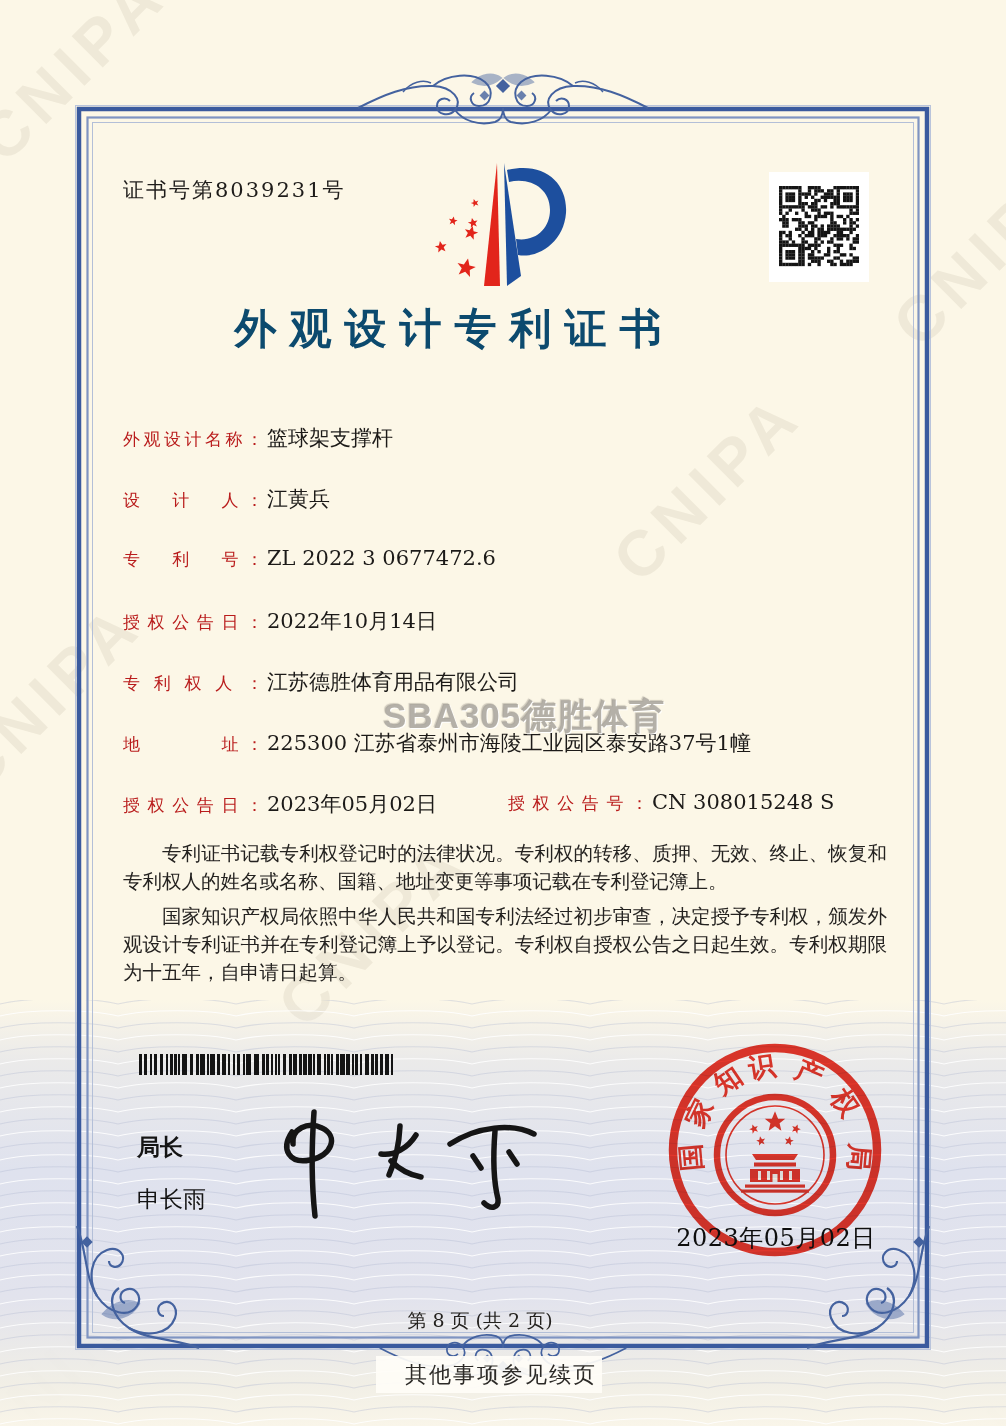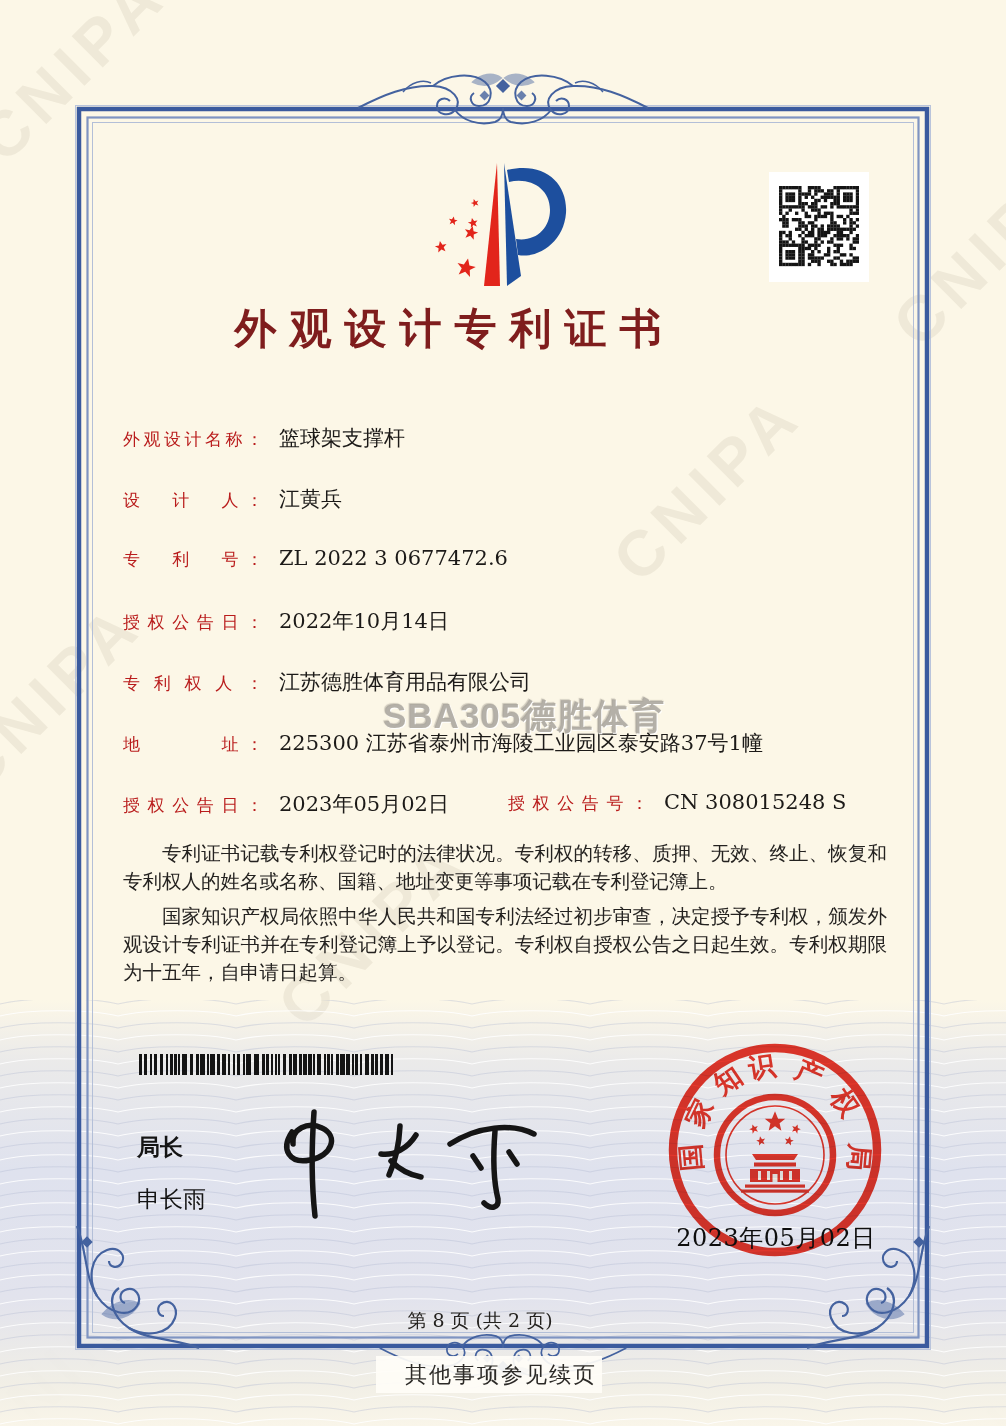--- a/index.html
+++ b/index.html
@@ -25,32 +25,32 @@
       #dfe2ee 40%,
       #e2e3ed 70%,
       rgba(240,238,230,0.92) 90%,
       rgba(249,245,233,0.96) 100%);
   }
   .band svg{position:absolute;left:0;top:0;}
   
   .cert-no{position:absolute;left:123px;top:176px;font-size:21px;letter-spacing:2px;}
   .title{
     position:absolute;left:0;top:301px;width:896px;text-align:center;
-    font-size:42px;font-weight:bold;letter-spacing:13px;text-indent:13px;color:#7f1d1d;
+    font-size:42px;font-weight:bold;letter-spacing:13px;text-indent:13px;color:#0c4a6e;
   }
   .qr-wrap{position:absolute;left:769px;top:172px;width:100px;height:110px;background:#ffffff;}
   .qr-wrap svg{position:absolute;left:10px;top:14px;}
   
   .fields{position:absolute;left:123px;top:424px;width:770px;}
   .frow{position:relative;display:flex;align-items:baseline;height:61px;}
   .flabel{
     display:inline-block;width:140px;font-size:17px;color:#b91c1c;
     text-align:justify;text-align-last:justify;-moz-text-align-last:justify;
   }
-  .fvalue{font-size:21px;margin-left:16px;white-space:nowrap;color:#1c1a18;}
+  .fvalue{font-size:21px;margin-left:4px;white-space:nowrap;color:#1c1a18;}
   .fgroup2{position:absolute;left:385px;top:0;display:flex;align-items:baseline;}
   
   .sba{
     position:absolute;left:383px;top:693px;font-family:"Liberation Sans",sans-serif;
     font-weight:bold;font-size:35px;letter-spacing:1px;
     color:rgba(172,167,158,0.9);text-shadow:1px 1px 0 rgba(255,255,255,0.95),-1px -1px 1px rgba(120,115,105,0.35);
   }
   
   .paras{position:absolute;left:123px;top:840px;width:764px;}
   .paras p{
@@ -161,20 +161,21 @@
     <rect x="75.5" y="105.5" width="855" height="1244" fill="none" stroke="#b9c4db" stroke-width="1"></rect>
     <rect x="79" y="109" width="848" height="1237" fill="none" stroke="#3a5a9e" stroke-width="4.5"></rect>
     <rect x="87.5" y="117.5" width="831" height="1220" fill="none" stroke="#7f94c2" stroke-width="2.2"></rect>
     <rect x="92.5" y="122.5" width="821" height="1210" fill="none" stroke="#b3bfd8" stroke-width="1"></rect>
     <use href="#topOrn" transform="translate(503,108)"></use>
     <use href="#topOrn" transform="translate(503,1348) scale(0.85,-0.85)"></use>
     <use href="#cornerOrn" transform="translate(77,1348)"></use>
     <use href="#cornerOrn" transform="translate(929,1348) scale(-1,1)"></use>
   </svg>
 
+  <div class="cert-no">证书号第8039231号</div>
 
   <svg class="abs" style="left:427px;top:160px;" width="150" height="132" viewBox="0 0 150 132">
     <path d="M80,10 C116,1 141,22 139,53 C137,82 111,99 91,95 L89,79 C109,82 123,68 123,50 C123,29 104,17 82,22 Z" fill="#1d4f9e"></path>
     <path d="M70,3 L57,126 L73,126 Z" fill="#e2251b"></path>
     <path d="M77,3 L80,126 L94,116 Z" fill="#1d4f9e"></path>
     <g fill="#e2251b">
       <use href="#st" transform="translate(48,43) scale(0.42) rotate(-18)"></use>
       <use href="#st" transform="translate(26,61) scale(0.46) rotate(10)"></use>
       <use href="#st" transform="translate(46,63) scale(0.52) rotate(-12)"></use>
       <use href="#st" transform="translate(44,73) scale(0.72) rotate(14)"></use>

